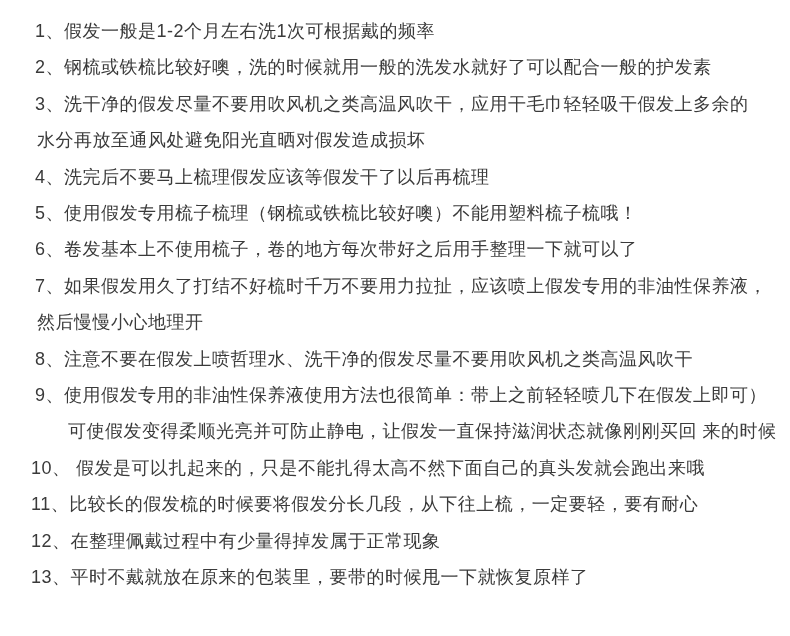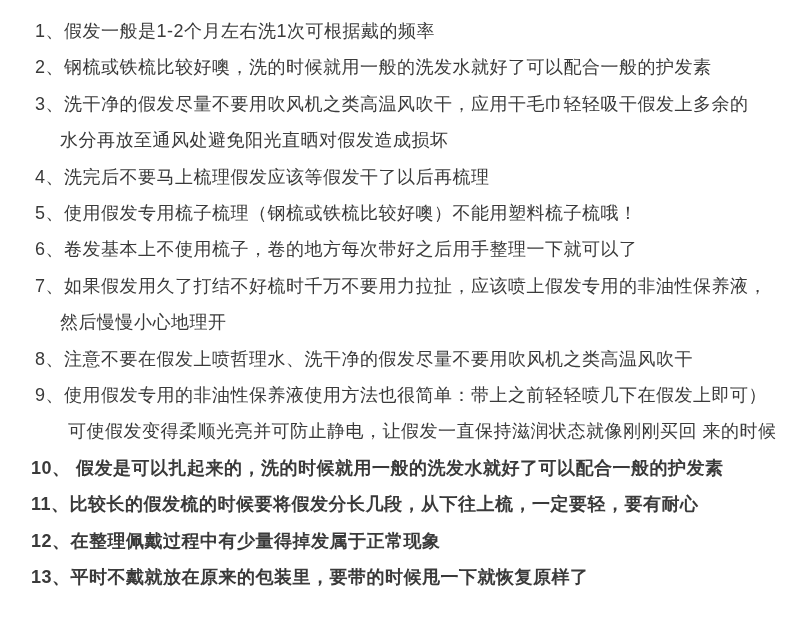--- a/index.html
+++ b/index.html
@@ -31,24 +31,24 @@
     flex: 0 0 auto;
     display: inline-block;
   }
   .row .txt {
     white-space: pre-wrap;
   }
   
   .r1 { padding-left: 35px; }
   .r1 .num { min-width: 28px; }
   
-  .r2 { padding-left: 31px; font-weight: bold; }
+  .r2 { padding-left: 31px; }
   .r2 .num { min-width: 37px; }
   
-  .rc { padding-left: 60px; }
+  .rc { padding-left: 37px; }
   
   .rc9 { padding-left: 68px; }
 </style>
 </head>
 <body>
 
 <div class="page">
   <div class="doc">
 
     <div class="row r1">
@@ -104,21 +104,21 @@
       <span class="txt">使用假发专用的非油性保养液使用方法也很简单：带上之前轻轻喷几下在假发上即可）</span>
     </div>
 
     <div class="row rc9">
       <span class="txt">可使假发变得柔顺光亮并可防止静电，让假发一直保持滋润状态就像刚刚买回 来的时候</span>
     </div>
 
 
     <div class="row r2">
       <span class="num">10、</span>
-      <span class="txt"> 假发是可以扎起来的，洗的时候就用一般的洗发水就好了可以配合一般的护发素</span>
+      <span class="txt"> 假发是可以扎起来的，只是不能扎得太高不然下面自己的真头发就会跑出来哦</span>
     </div>
 
     <div class="row r2">
       <span class="num">11、</span>
       <span class="txt">比较长的假发梳的时候要将假发分长几段，从下往上梳，一定要轻，要有耐心</span>
     </div>
 
     <div class="row r2">
       <span class="num">12、</span>
       <span class="txt">在整理佩戴过程中有少量得掉发属于正常现象</span>

